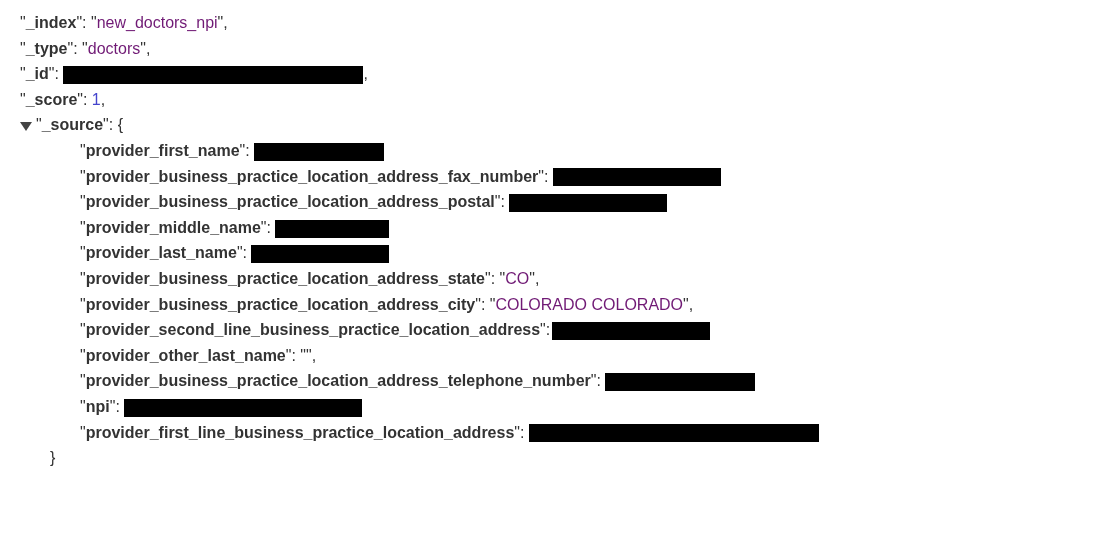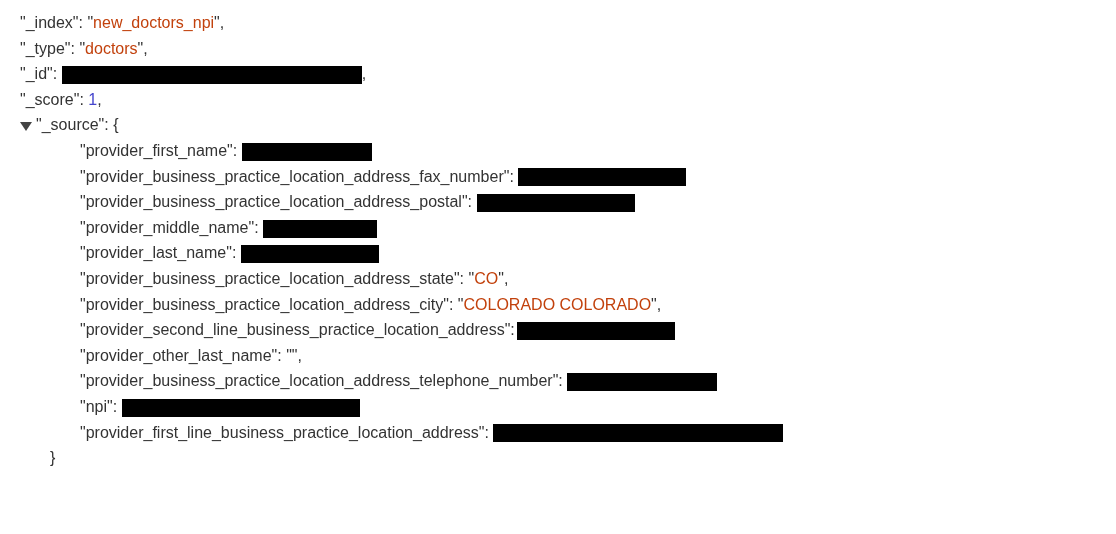--- a/index.html
+++ b/index.html
@@ -9,23 +9,24 @@
       padding: 10px 20px;
       margin: 0;
       color: #333;
       background: #fff;
     }
     .row {
       white-space: nowrap;
     }
     .key {
       color: #333;
+      font-weight: bold;
     }
     .value-string {
-      color: #c2410c;
+      color: #701a75;
     }
     .value-number {
       color: #4444cc;
     }
     .value-empty {
       color: #4CAF50;
     }
     .quote {
       color: #333;
     }

